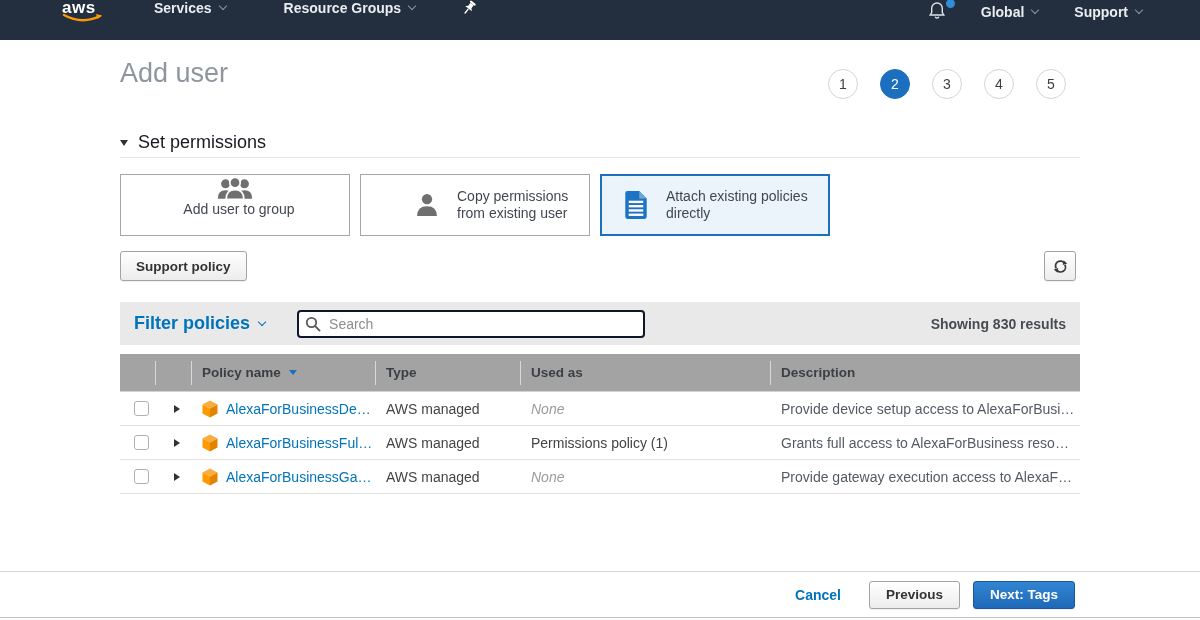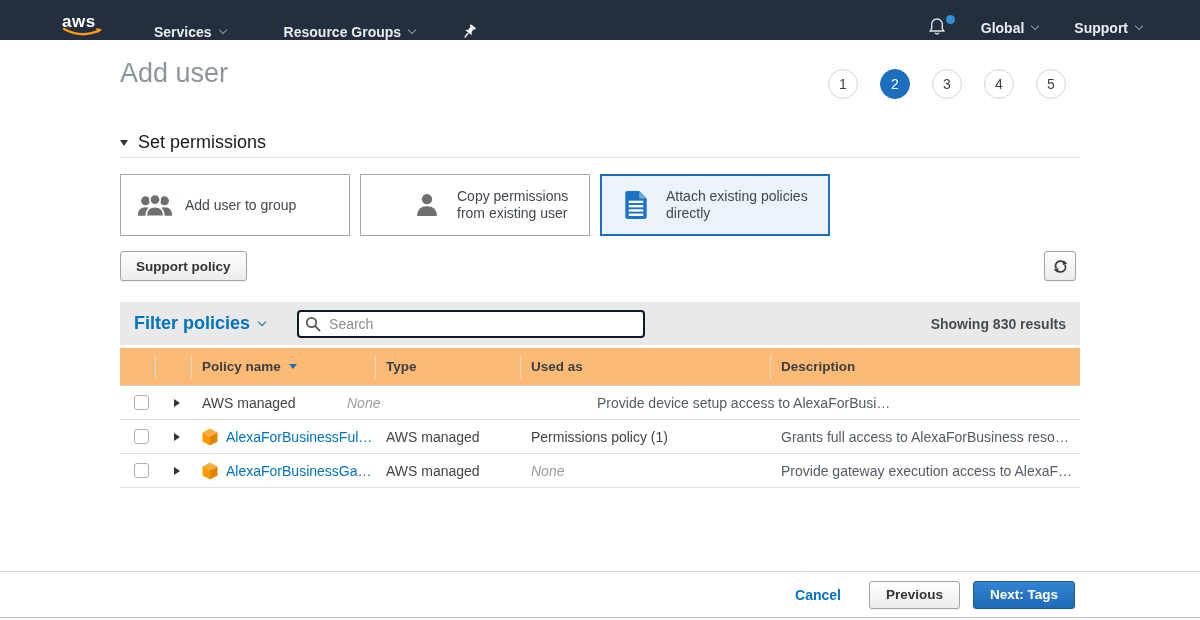--- a/index.html
+++ b/index.html
@@ -2,21 +2,21 @@
 <html><head>
 <meta charset="utf-8">
 <style>
   * { margin:0; padding:0; box-sizing:border-box; }
   html,body { background:#fff; }
   body { font-family:"Liberation Sans", sans-serif; }
   .screen { position:relative; width:1200px; height:620px; background:#fff; overflow:hidden; }
 
   
   .topnav { position:absolute; top:0; left:0; width:1200px; height:40px; background:#232f3e;
-            display:flex; align-items:flex-end; }
+            display:flex; align-items:flex-start; }
   .nav-item { color:#e9edf1; font-size:14px; font-weight:bold; display:flex; align-items:center; cursor:pointer; }
   .logo { margin-left:62px; position:relative; width:42px; height:26px; }
   .logo-text { color:#fff; font-size:17px; font-weight:bold; letter-spacing:.5px; line-height:16px; }
   .logo-smile { position:absolute; left:0; top:13px; }
   .nav-services { margin-left:50px; }
   .nav-rg { margin-left:58px; }
   .chev { display:inline-block; width:6px; height:6px; border-right:1.7px solid currentColor;
           border-bottom:1.7px solid currentColor; transform:rotate(45deg); margin-left:8px; margin-top:-4px; }
   .nav-item .chev { color:#8d97a3; }
   .pin { margin-left:46px; cursor:pointer; }
@@ -61,21 +61,21 @@
   .filter-link { color:#0073bb; font-size:18px; font-weight:bold; display:flex; align-items:center; cursor:pointer; }
   .filter-link .chev { color:#0073bb; margin-left:9px; }
   .searchbox { position:relative; margin-left:32px; width:348px; }
   .searchbox input { width:348px; height:28px; border:2px solid #0f172a; border-radius:4px; background:#fff;
                      padding:0 8px 0 30px; font-size:14px; color:#333; outline:none;
                      font-family:"Liberation Sans", sans-serif; }
   .searchbox input::placeholder { color:#8d8d8d; }
   .search-ic { position:absolute; left:8px; top:6px; }
   .results { margin-left:auto; font-size:14px; font-weight:bold; color:#474c52; }
 
-  .t-head { margin-top:3px; height:38px; background:#fdba74; display:flex; align-items:center;
+  .t-head { margin-top:9px; height:38px; background:#a3a3a3; display:flex; align-items:center;
             border-bottom:1px solid #d2d2d2; }
   .h-cell { font-size:13.5px; font-weight:bold; color:#3b3f45; padding-left:10px; height:24px;
             display:flex; align-items:center; border-right:1px solid #d8d8d8; }
   .h-cell.last { border-right:none; }
   .sort-tri { width:0; height:0; border-left:4px solid transparent; border-right:4px solid transparent;
               border-top:5.5px solid #1c6fbe; display:inline-block; margin-left:8px; }
 
   .col-check { width:36px; } .col-caret { width:36px; } .col-name { width:184px; }
   .col-type { width:145px; } .col-used { width:250px; } .col-desc { flex:1; }
 
@@ -154,21 +154,21 @@
     <div class="step">4</div>
     <div class="step">5</div>
   </div>
 
   <div class="section-head">
     <span class="tri-down"></span>
     <span class="section-title">Set permissions</span>
   </div>
   <div class="section-rule"></div>
 
-  <div class="card" style="left:120px;">
+  <div class="card" style="left:120px;flex-direction:column;">
     <span class="card-icon">
       <svg width="38" height="26" viewBox="0 0 32 22">
         <g fill="#6f6f6f">
           <circle cx="8" cy="7.5" r="3.8"></circle>
             <path d="M1.5 20 q0-7 6.5-7 q6.5 0 6.5 7 z"></path>
           <circle cx="24" cy="7.5" r="3.8"></circle>
             <path d="M17.5 20 q0-7 6.5-7 q6.5 0 6.5 7 z"></path>
         </g>
         <g fill="#6f6f6f" stroke="#fff" stroke-width="1.4">
           <circle cx="16" cy="6.5" r="4.4"></circle>
@@ -250,20 +250,30 @@
       </div>
     </div>
 
     <div class="t-row">
       <div class="cell col-check">
           <span class="checkbox"></span>
         </div>
       <div class="cell col-caret">
           <span class="tri-right"></span>
         </div>
+      <div class="cell col-name">
+        <span class="cube">
+          <svg width="16" height="18" viewBox="0 0 16 18">
+            <polygon points="8,0.5 15.5,4.5 8,8.5 0.5,4.5" fill="#fbac3e"></polygon>
+            <polygon points="0.5,4.5 8,8.5 8,17.5 0.5,13.5" fill="#ff9900"></polygon>
+            <polygon points="15.5,4.5 8,8.5 8,17.5 15.5,13.5" fill="#e38400"></polygon>
+          </svg>
+        </span>
+        <a class="plink">AlexaForBusinessDe…</a>
+      </div>
       <div class="cell col-type">AWS managed</div>
       <div class="cell col-used muted">None</div>
       <div class="cell col-desc desc">Provide device setup access to AlexaForBusi…</div>
     </div>
 
     <div class="t-row">
       <div class="cell col-check">
           <span class="checkbox"></span>
         </div>
       <div class="cell col-caret">

